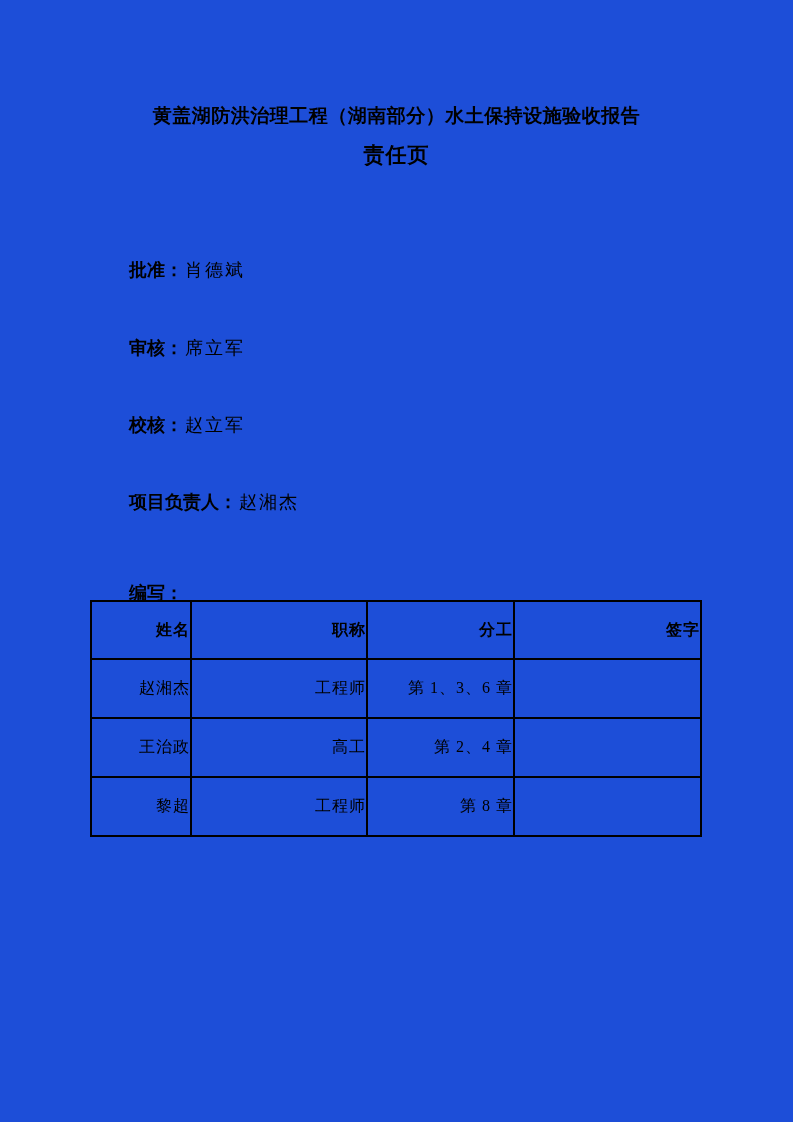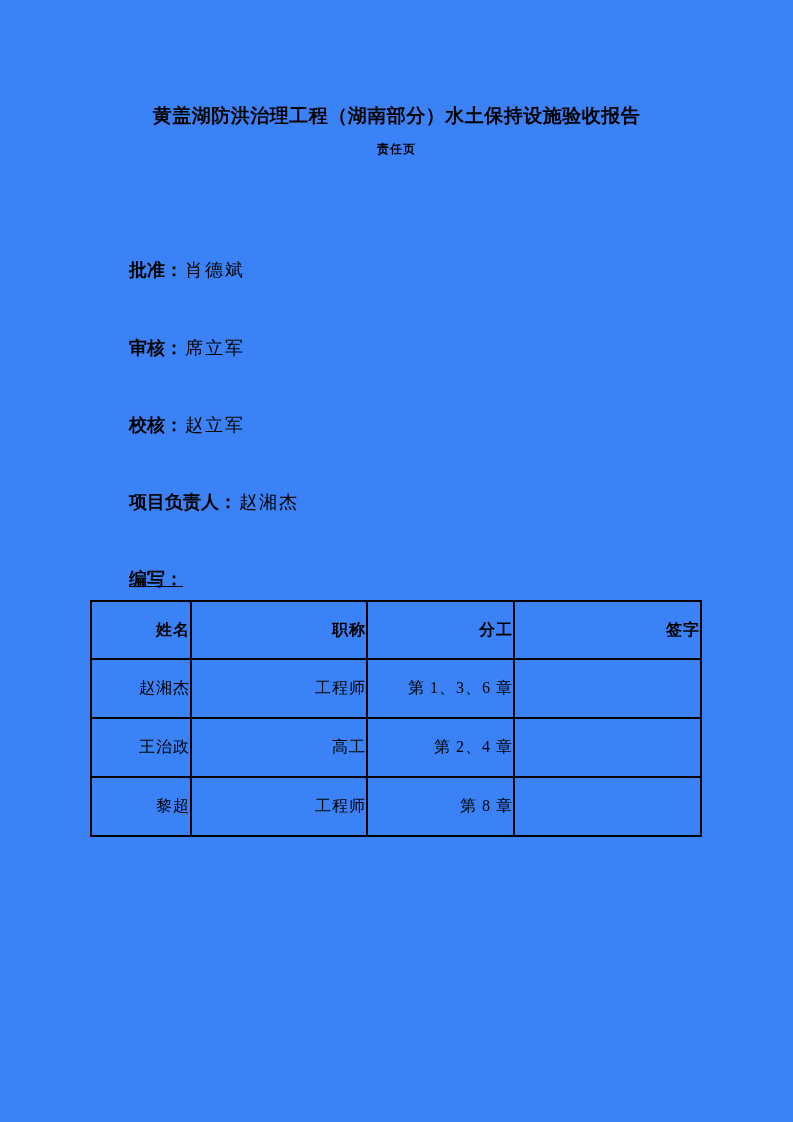--- a/index.html
+++ b/index.html
@@ -1,56 +1,56 @@
 <!DOCTYPE html>
 <html><head>
 <meta charset="utf-8">
 <style>
   html, body { margin: 0; padding: 0; background: #888; }
   .page {
     position: relative;
     width: 793px;
     height: 1122px;
     margin: 0 auto;
-    background: #3b82f6;
+    background: #1d4ed8;
     color: #000000;
     font-family: "Liberation Serif", "DejaVu Serif", serif;
     overflow: hidden;
   }
   .centered { position: absolute; left: 0; right: 0; text-align: center; }
   .title1 {
     top: 103px;
     font-family: "Liberation Sans", "DejaVu Sans", sans-serif;
     font-weight: bold;
     font-size: 19px;
     letter-spacing: 0.5px;
   }
   .title2 {
     top: 141px;
     font-family: "Liberation Sans", "DejaVu Sans", sans-serif;
     font-weight: bold;
-    font-size: 12px;
+    font-size: 21px;
     letter-spacing: 1px;
   }
   .company {
     top: 183px;
     font-size: 18px;
     letter-spacing: 0.5px;
   }
   .signline { position: absolute; left: 129px; font-size: 18px; white-space: nowrap; }
   .signline .lbl {
     font-family: "Liberation Sans", "DejaVu Sans", sans-serif;
     font-weight: bold;
   }
   .signline .nm { letter-spacing: 2px; padding-left: 2px; }
   .line-approve { top: 258px; text-align: center; }
   .line-review  { top: 336px; }
   .line-check   { top: 400px; margin-top: 13px; }
   .line-pm      { top: 490px; }
-  .line-compile { top: 567px; text-decoration: underline; }
+  .line-compile { top: 581px; }
   table.editors {
     position: absolute;
     left: 90px;
     top: 600px;
     width: 610px;
     border-collapse: collapse;
     table-layout: fixed;
   }
   table.editors th, table.editors td {
     border: 2px solid #000000;

